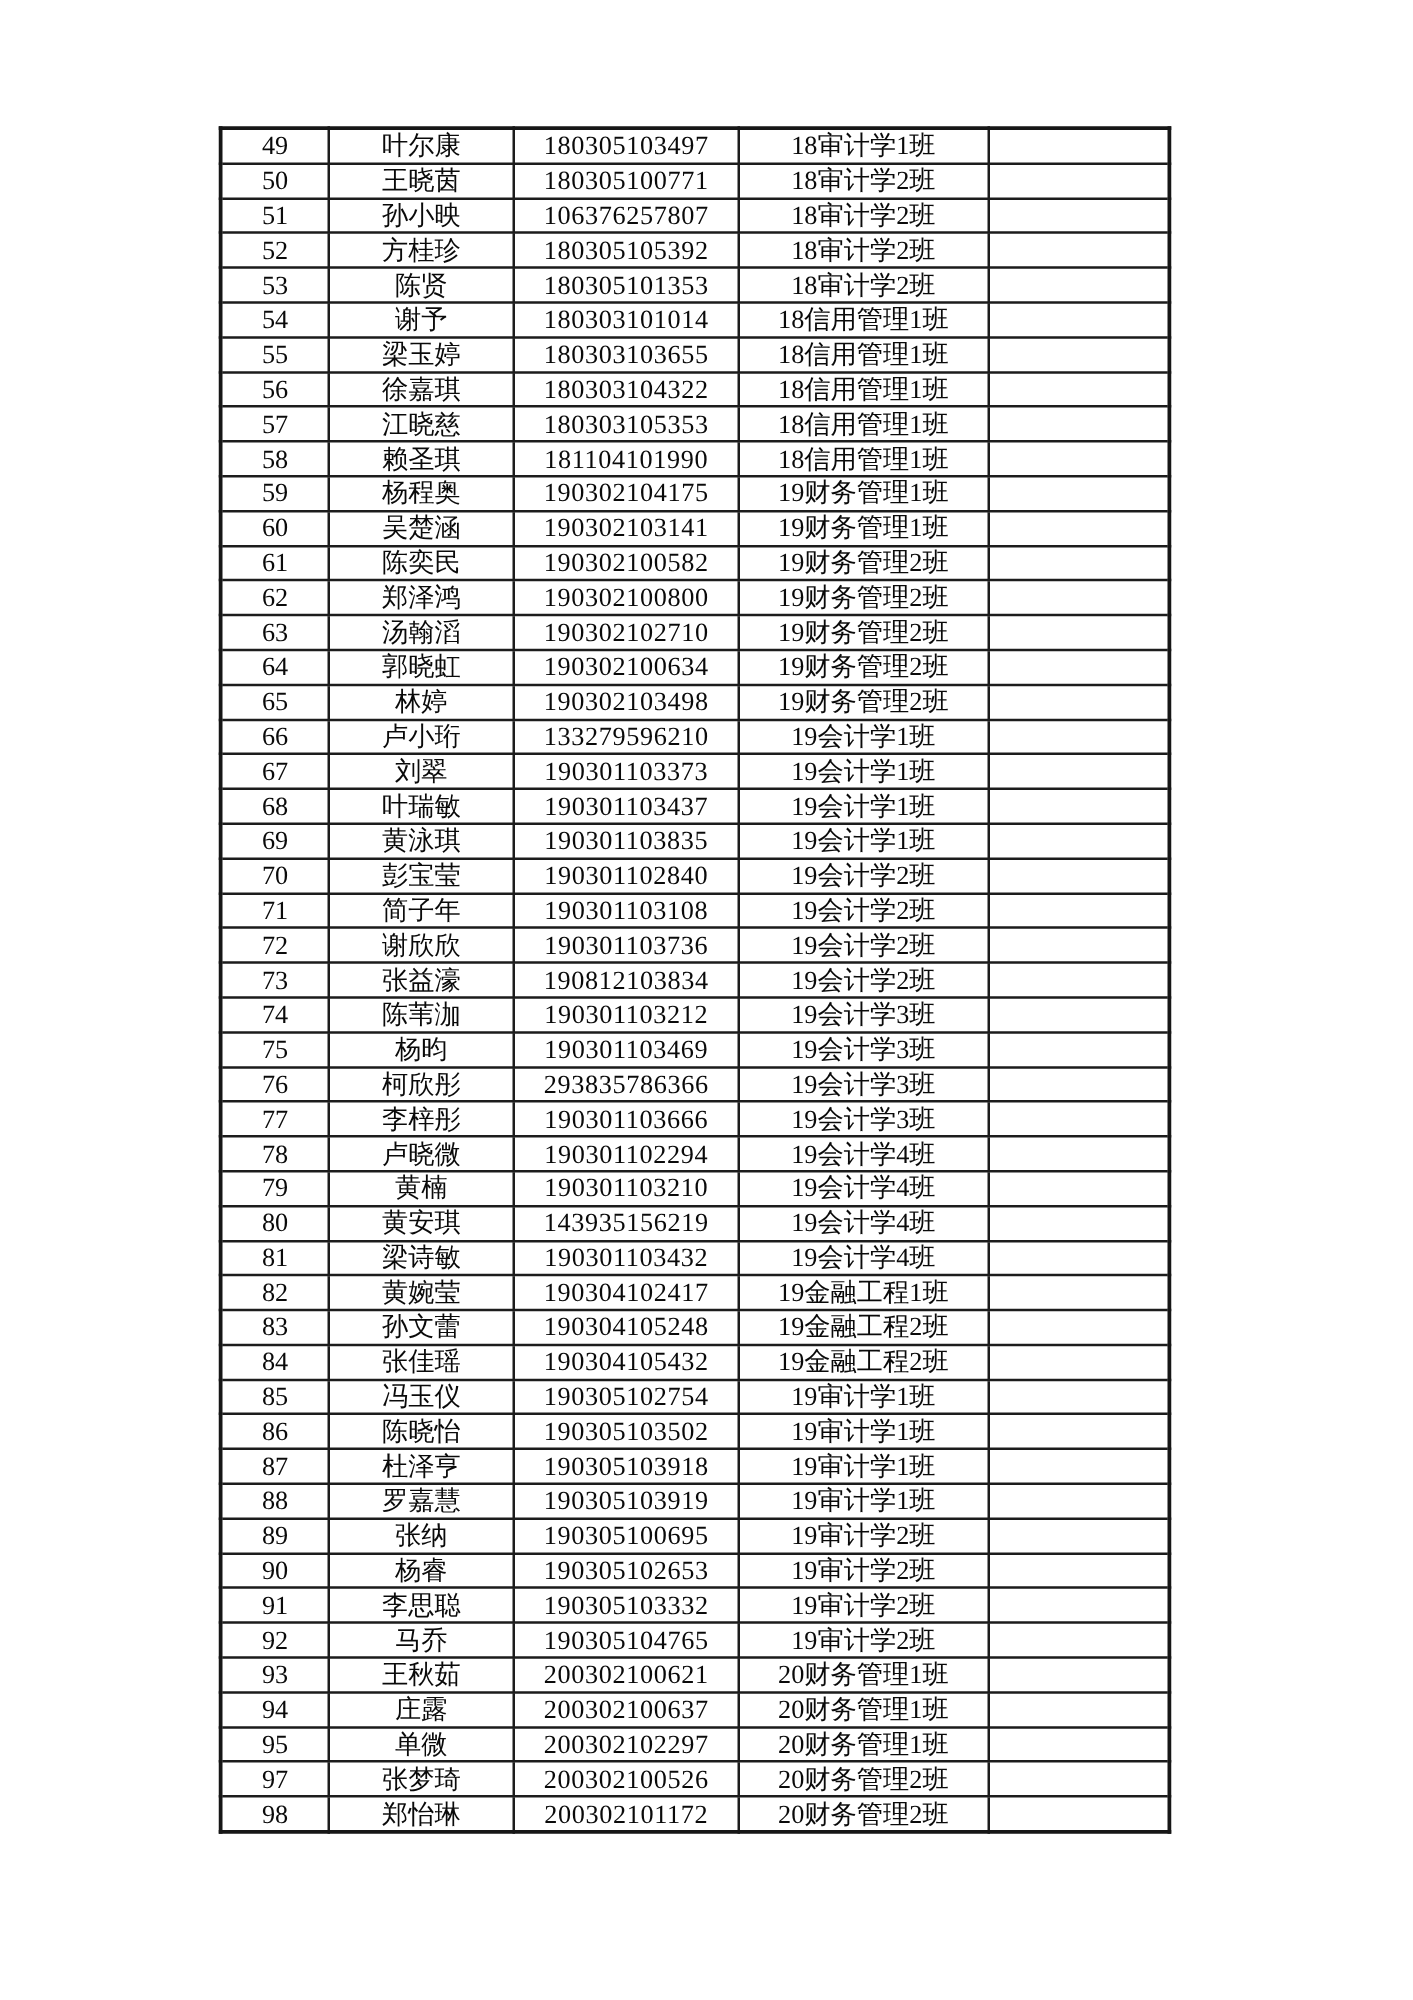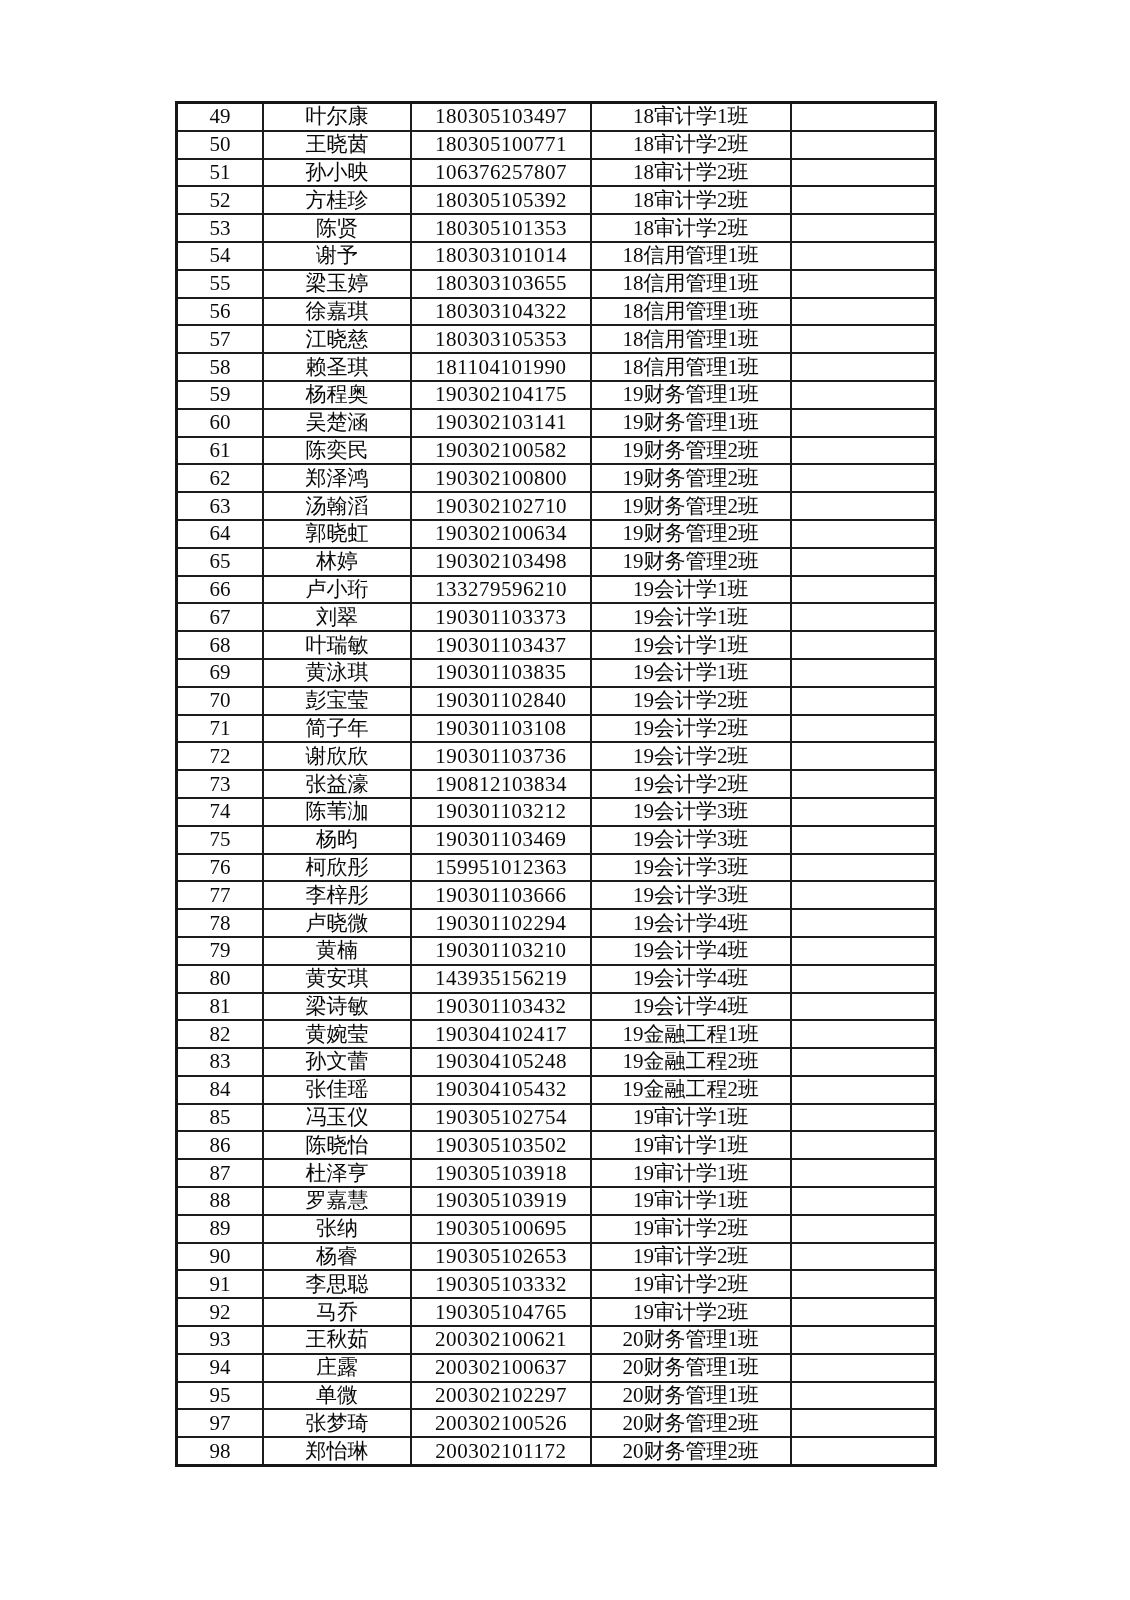--- a/index.html
+++ b/index.html
@@ -252,21 +252,21 @@
         <tr>
           <td class="cell-no">75</td>
           <td class="cell-name">杨昀</td>
           <td class="cell-student_id">190301103469</td>
           <td class="cell-class_name">19会计学3班</td>
           <td class="cell-note"></td>
         </tr>
         <tr>
           <td class="cell-no">76</td>
           <td class="cell-name">柯欣彤</td>
-          <td class="cell-student_id">159951012363</td>
+          <td class="cell-student_id">293835786366</td>
           <td class="cell-class_name">19会计学3班</td>
           <td class="cell-note"></td>
         </tr>
         <tr>
           <td class="cell-no">77</td>
           <td class="cell-name">李梓彤</td>
           <td class="cell-student_id">190301103666</td>
           <td class="cell-class_name">19会计学3班</td>
           <td class="cell-note"></td>
         </tr>

